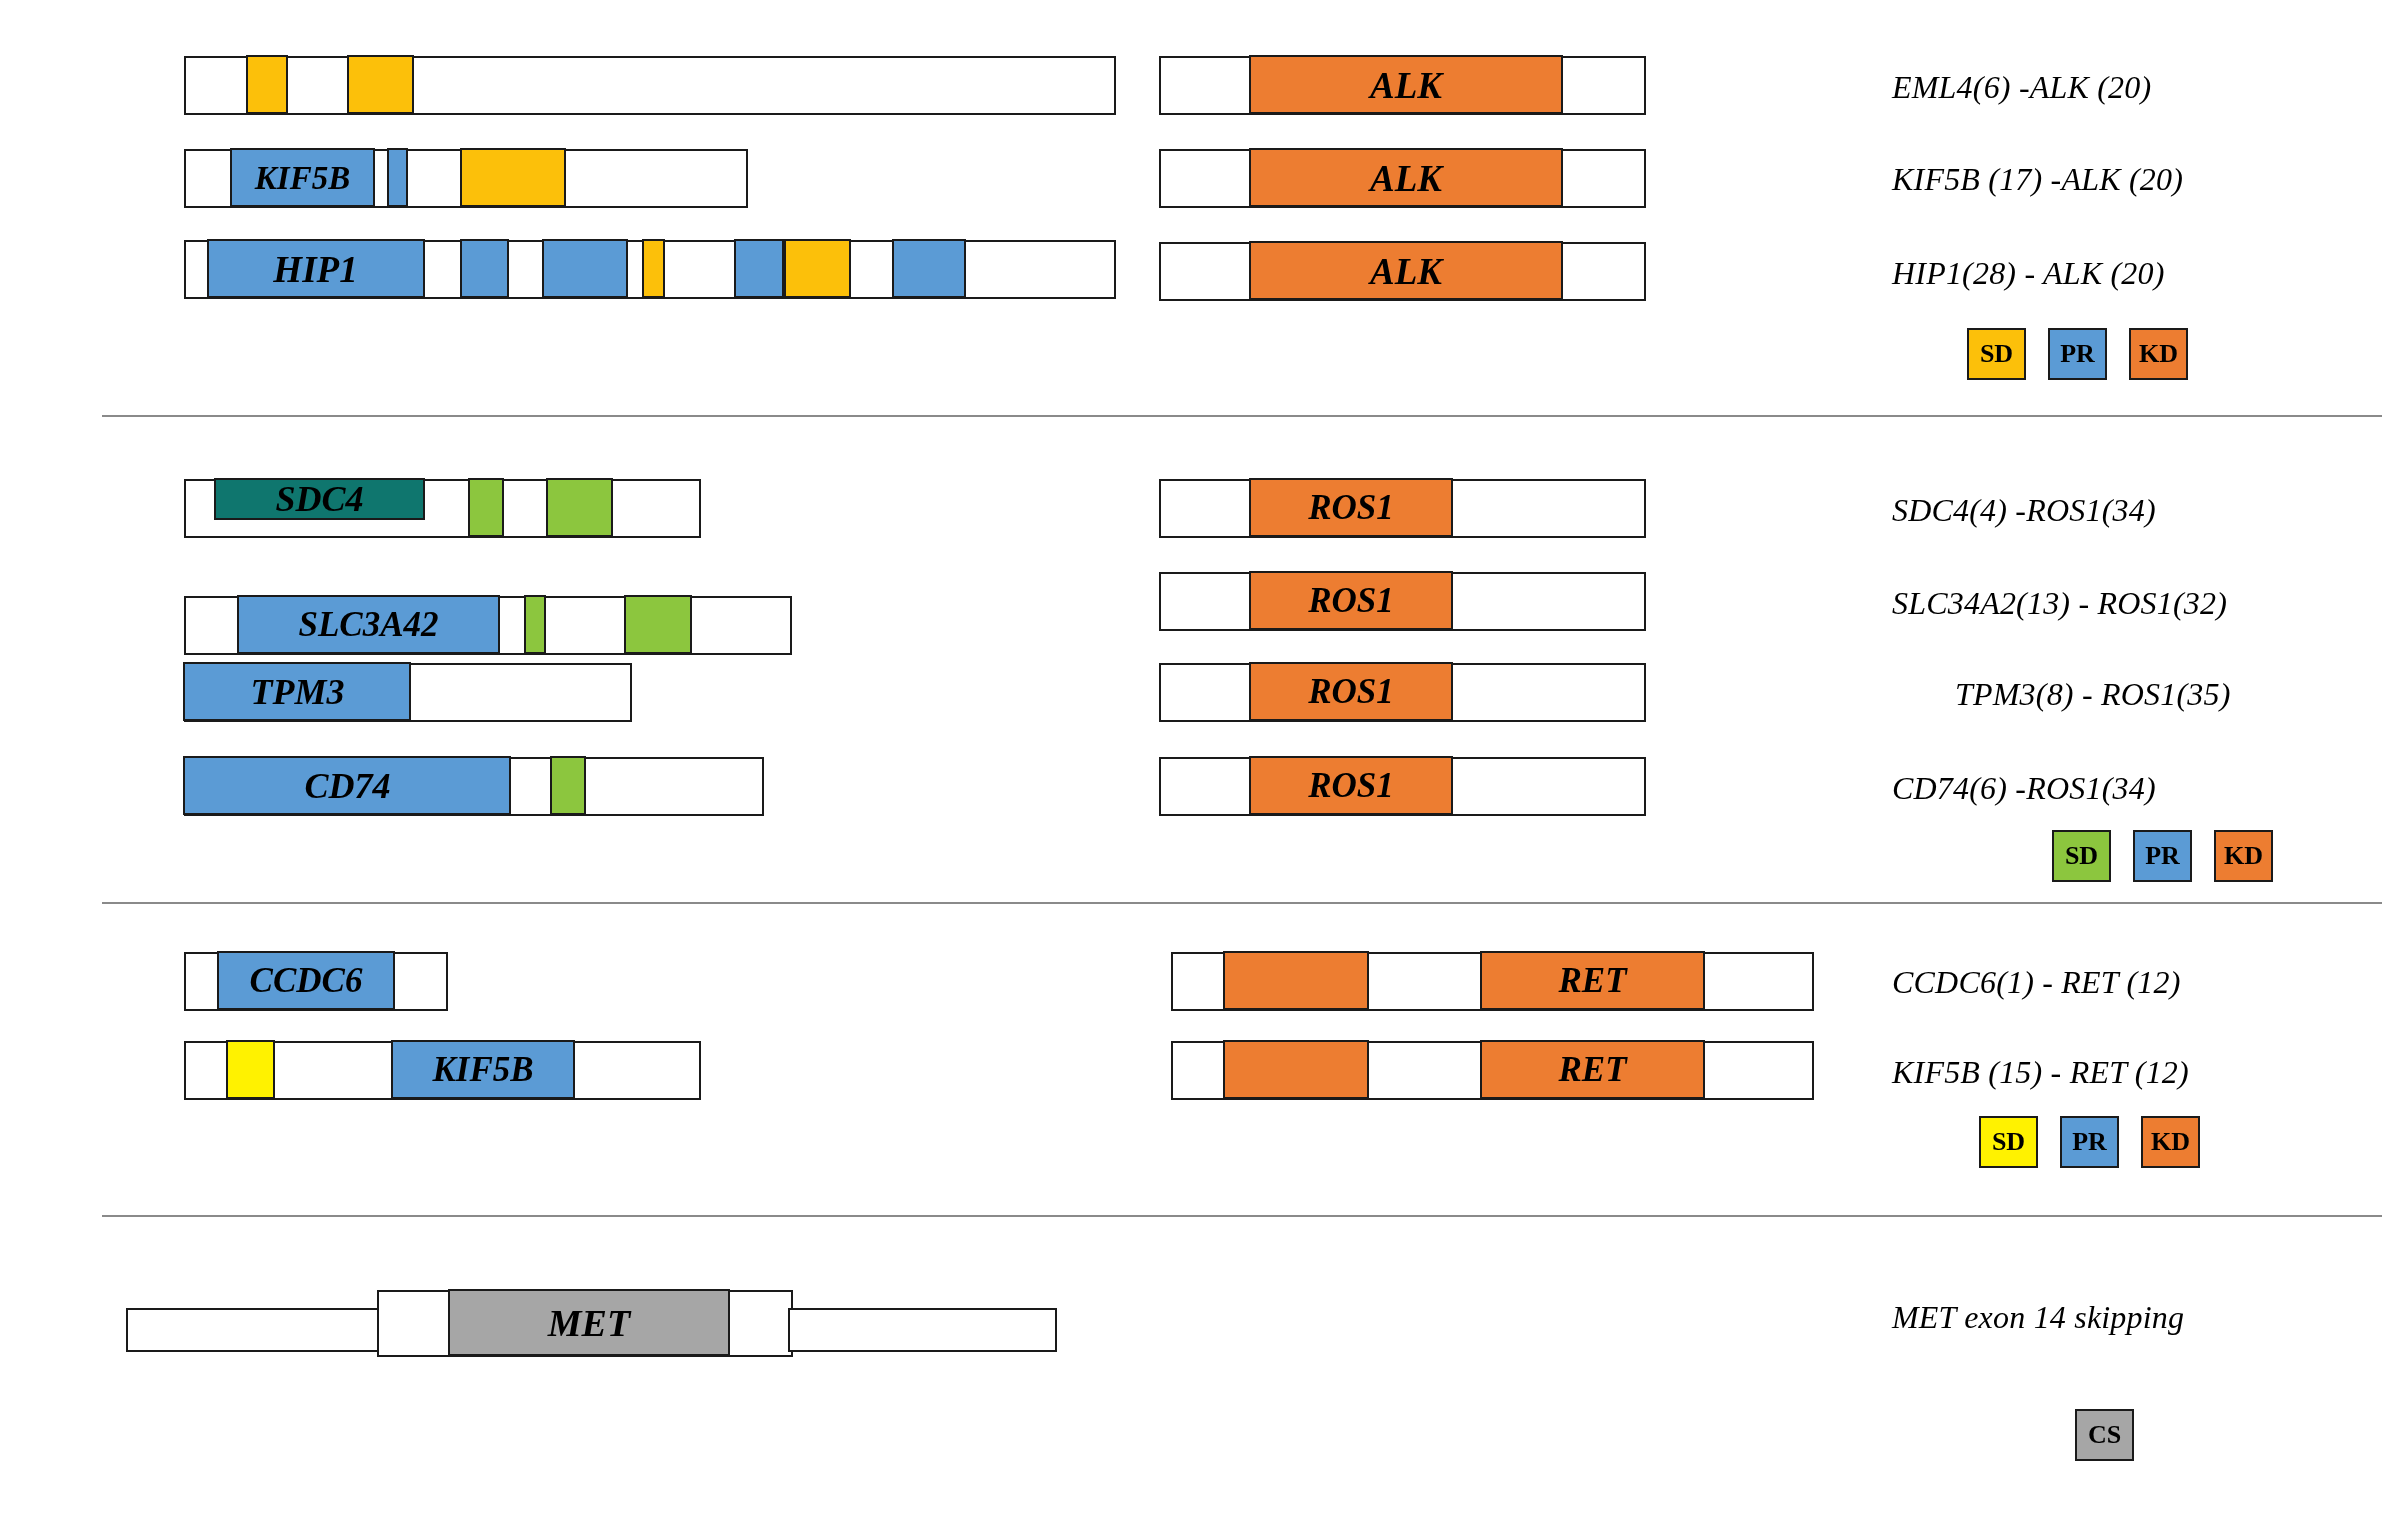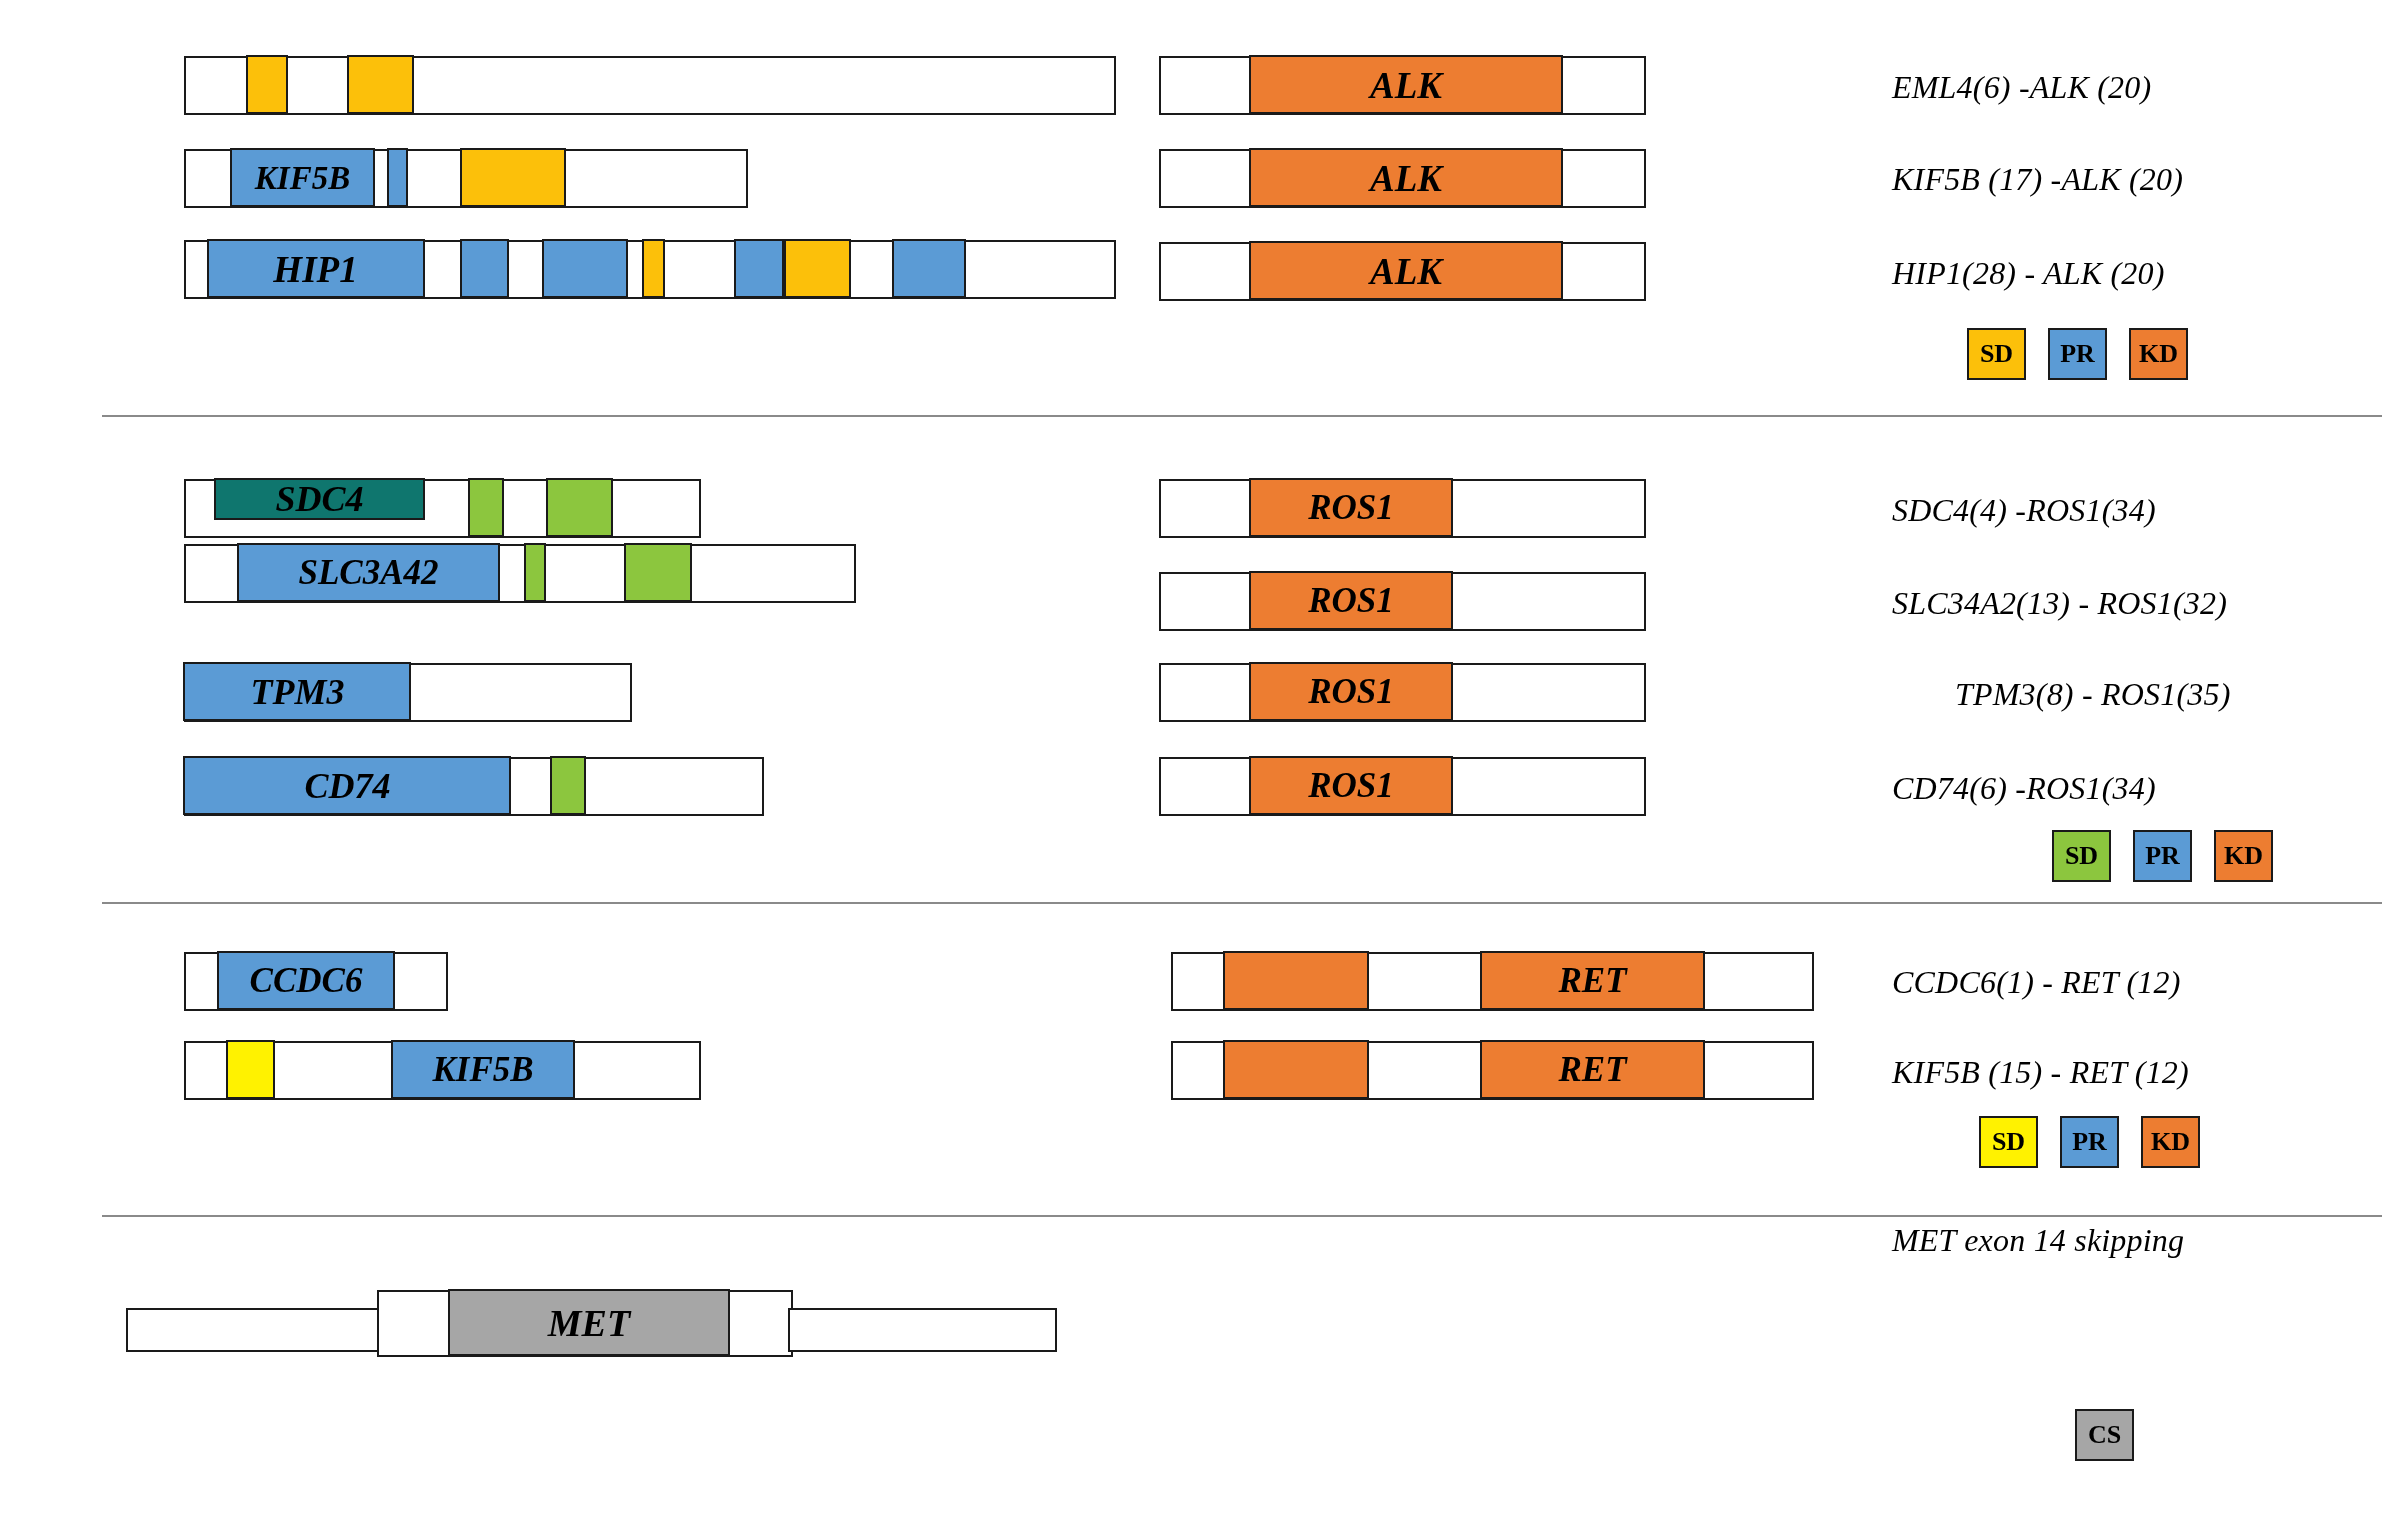--- a/index.html
+++ b/index.html
@@ -128,21 +128,21 @@
   </div>
 
   <div class="bar" style="left:1159px;top:479px;width:487px;height:59px;">
     <div class="seg" style="left:88px;top:-2.6px;width:204px;height:59px;background:#ED7D31;">
       <span class="glabel" style="font-size:35px;">ROS1</span>
     </div>
   </div>
 
   <div class="caption" style="left:1892px;top:492px;">SDC4(4) -ROS1(34)</div>
 
-  <div class="bar" style="left:184px;top:544px;width:672px;height:59px;">
+  <div class="bar" style="left:184px;top:596px;width:608px;height:59px;">
     <div class="seg" style="left:51px;top:-2.6px;width:263px;height:59px;background:#5B9BD5;">
       <span class="glabel" style="font-size:35px;">SLC3A42</span>
     </div>
     <div class="seg" style="left:338px;top:-2.6px;width:22px;height:59px;background:#8CC63E;"></div>
     <div class="seg" style="left:438px;top:-2.6px;width:68px;height:59px;background:#8CC63E;"></div>
   </div>
 
   <div class="bar" style="left:1159px;top:572px;width:487px;height:59px;">
     <div class="seg" style="left:88px;top:-2.6px;width:204px;height:59px;background:#ED7D31;">
       <span class="glabel" style="font-size:35px;">ROS1</span>
@@ -248,21 +248,21 @@
   <div class="bar" style="left:126px;top:1308px;width:269px;height:44px;"></div>
 
   <div class="bar" style="left:377px;top:1290px;width:416px;height:67px;">
     <div class="seg" style="left:69px;top:-2.6px;width:282px;height:67px;background:#A6A6A6;">
       <span class="glabel" style="font-size:38px;">MET</span>
     </div>
   </div>
 
   <div class="bar" style="left:788px;top:1308px;width:269px;height:44px;"></div>
 
-  <div class="caption" style="left:1892px;top:1222px;">MET exon 14 skipping</div>
+  <div class="caption" style="left:1892px;top:1299px;">MET exon 14 skipping</div>
 
   <div class="legend" style="left:2075px;top:1409px;">
     <div class="chip" style="background:#A6A6A6;">
         <span>CS</span>
       </div>
   </div>
 </div>
 
 
 </body></html>

